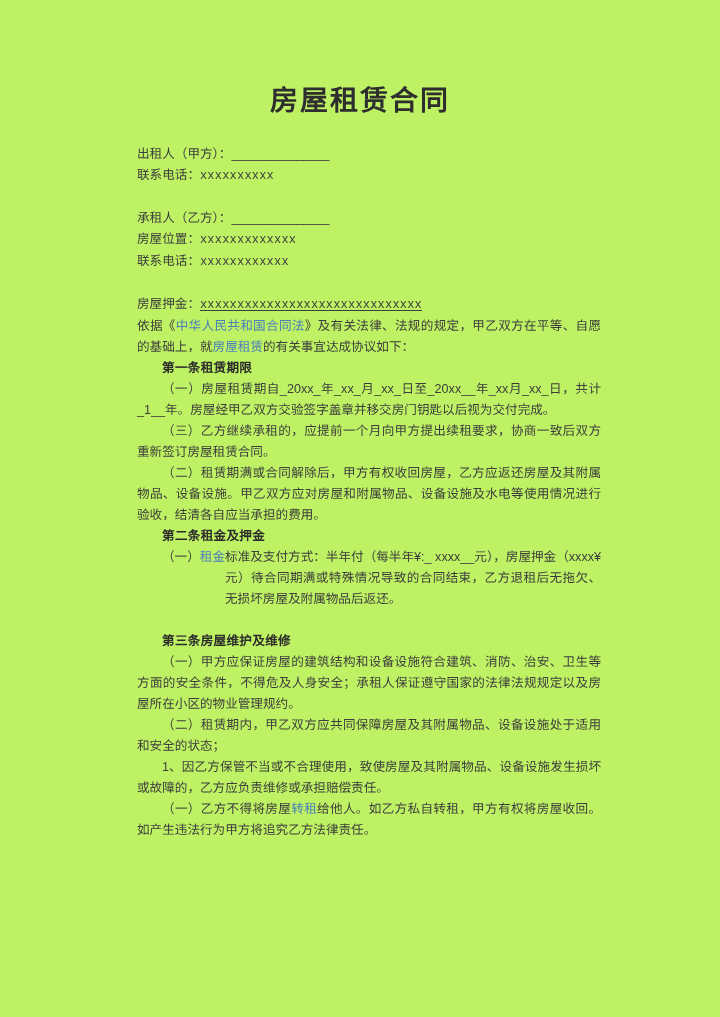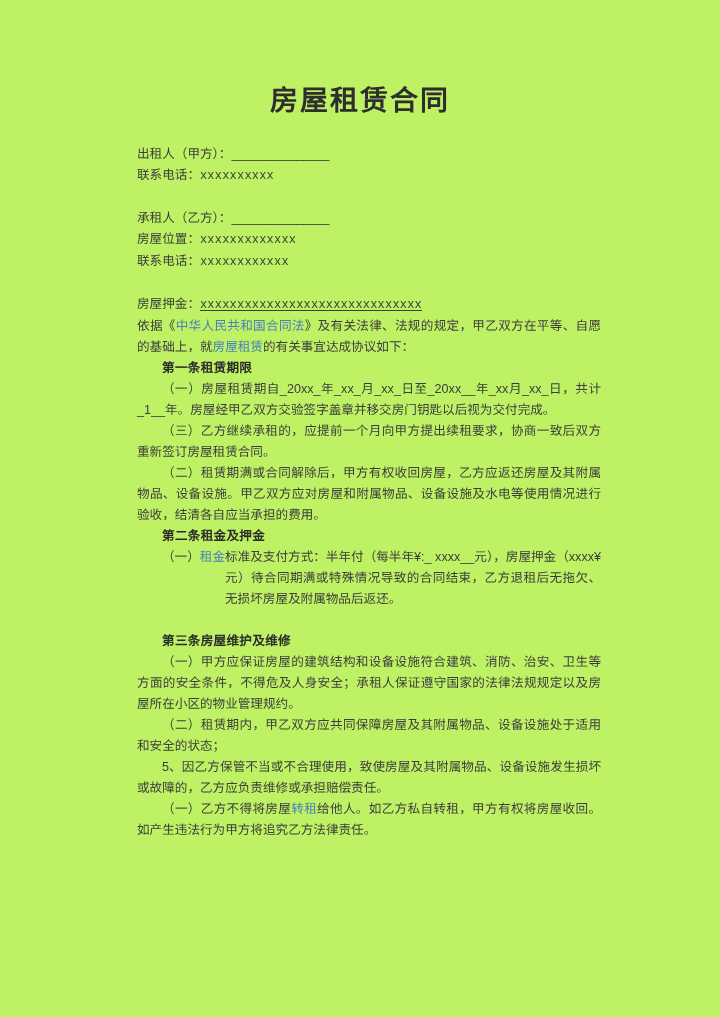--- a/index.html
+++ b/index.html
@@ -140,18 +140,18 @@
     <p class="para indent-2">（二）租赁期满或合同解除后，甲方有权收回房屋，乙方应返还房屋及其附属物品、设备设施。甲乙双方应对房屋和附属物品、设备设施及水电等使用情况进行验收，结清各自应当承担的费用。</p>
 
     <p class="heading">第二条租金及押金</p>
     <p class="para hang"><span>（一）</span><span class="link">租金</span><span>标准及支付方式：半年付（每半年¥:_ xxxx__元），房屋押金（xxxx¥ 元）待合同期满或特殊情况导致的合同结束，乙方退租后无拖欠、无损坏房屋及附属物品后返还。</span></p>
 
     <div class="blank-gap"></div>
 
     <p class="heading">第三条房屋维护及维修</p>
     <p class="para indent-2">（一）甲方应保证房屋的建筑结构和设备设施符合建筑、消防、治安、卫生等方面的安全条件，不得危及人身安全；承租人保证遵守国家的法律法规规定以及房屋所在小区的物业管理规约。</p>
     <p class="para indent-2">（二）租赁期内，甲乙双方应共同保障房屋及其附属物品、设备设施处于适用和安全的状态；</p>
-    <p class="para indent-2">5、因乙方保管不当或不合理使用，致使房屋及其附属物品、设备设施发生损坏或故障的，乙方应负责维修或承担赔偿责任。</p>
+    <p class="para indent-2">1、因乙方保管不当或不合理使用，致使房屋及其附属物品、设备设施发生损坏或故障的，乙方应负责维修或承担赔偿责任。</p>
 
     <p class="para indent-2"><span>（一）乙方不得将房屋</span><span class="link">转租</span><span>给他人。如乙方私自转租，甲方有权将房屋收回。如产生违法行为甲方将追究乙方法律责任。</span></p>
 
   </div>
 </div>
 
 </body></html>

